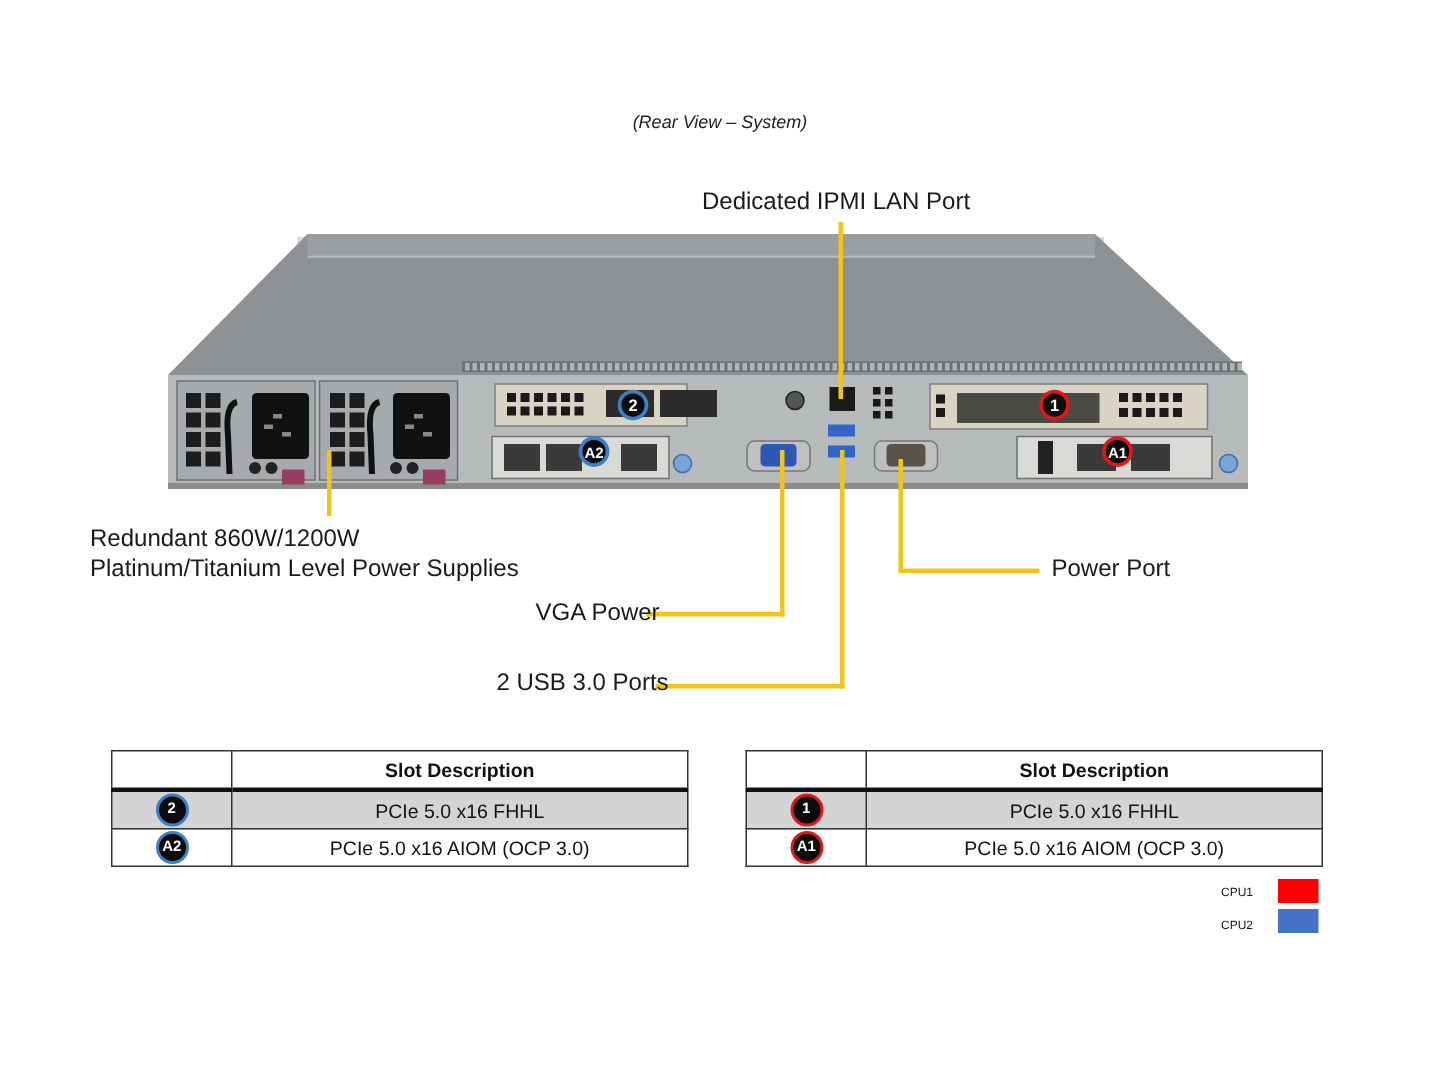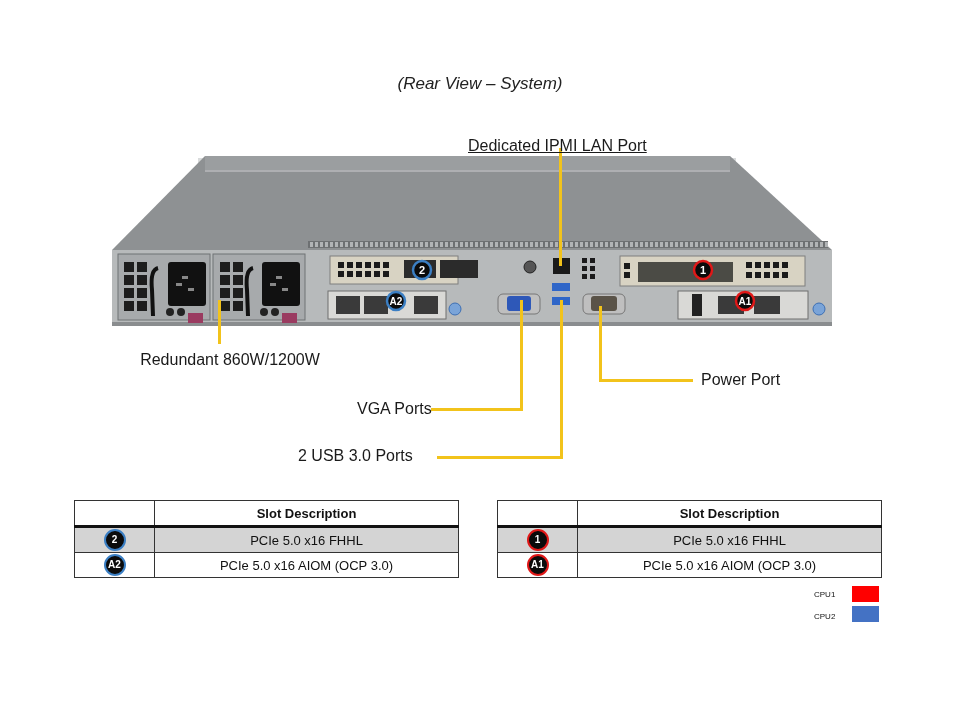--- a/index.html
+++ b/index.html
@@ -5,27 +5,27 @@
     html, body { margin: 0; padding: 0; }
     body {
       width: 960px; height: 720px; position: relative; overflow: hidden;
       background: #ffffff;
       font-family: "Liberation Sans", sans-serif;
       color: #1a1a1a;
     }
     .abs { position: absolute; }
     .title {
       left: 0; width: 960px; top: 74px; text-align: center;
-      font-size: 17px; font-style: italic; color: #222;
+      font-size: 12px; font-style: italic; color: #222;
     }
     .lbl { font-size: 16px; color: #1a1a1a; white-space: nowrap; }
-    .lbl-ipmi { left: 468px; top: 137px; text-decoration: underline; }
-    .lbl-psu { left: 60px; width: 340px; top: 350px; text-align: center; line-height: 20px; }
+    .lbl-ipmi { left: 468px; top: 126px; }
+    .lbl-psu { left: 60px; width: 340px; top: 350px; line-height: 20px; }
     .lbl-vga { left: 357px; top: 400px; }
-    .lbl-usb { left: 298px; top: 447px; }
+    .lbl-usb { left: 331px; top: 447px; }
     .lbl-serial { left: 701px; top: 371px; }
 
     .callout { position: absolute; background: #f2c31b; }
 
     
     svg.chassis { position: absolute; left: 0; top: 0; }
 
     
     table.slots {
       position: absolute; border-collapse: collapse;
@@ -320,22 +320,23 @@
 <div class="callout" style="left: 520px; top: 300px; width: 3px; height: 111px; background: rgb(242, 195, 27);"></div>
 <div class="callout" style="left: 431px; top: 408px; width: 92px; height: 3px; background: rgb(242, 195, 27);"></div>
 <div class="callout" style="left: 560px; top: 300px; width: 3px; height: 159px; background: rgb(242, 195, 27);"></div>
 <div class="callout" style="left: 437px; top: 456px; width: 126px; height: 3px; background: rgb(242, 195, 27);"></div>
 <div class="callout" style="left: 599px; top: 306px; width: 3px; height: 76px; background: rgb(242, 195, 27);"></div>
 <div class="callout" style="left: 599px; top: 379px; width: 94px; height: 3px; background: rgb(242, 195, 27);"></div>
 
 <div class="abs lbl lbl-ipmi">Dedicated IPMI  LAN Port</div>
 <div class="abs lbl lbl-psu">
   <div>Redundant  860W/1200W</div>
+  <div>Platinum/Titanium  Level Power Supplies</div>
 </div>
-<div class="abs lbl lbl-vga">VGA Ports</div>
+<div class="abs lbl lbl-vga">VGA Power</div>
 <div class="abs lbl lbl-usb">2 USB 3.0 Ports</div>
 <div class="abs lbl lbl-serial">Power Port</div>
 
 <table class="slots" id="table-left">
   <tbody>
       <tr>
     <th class="blank"></th>
     <th class="desc-cell">Slot Description</th>
   </tr>
   <tr class="row-gray">

